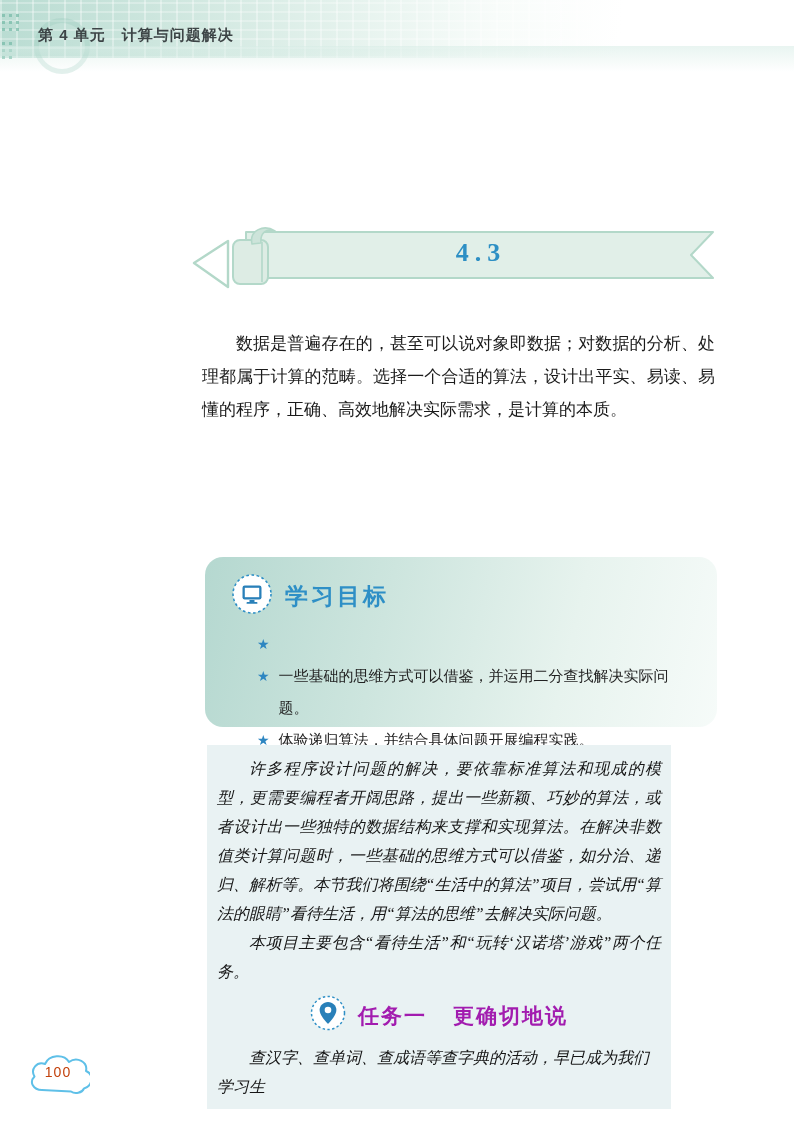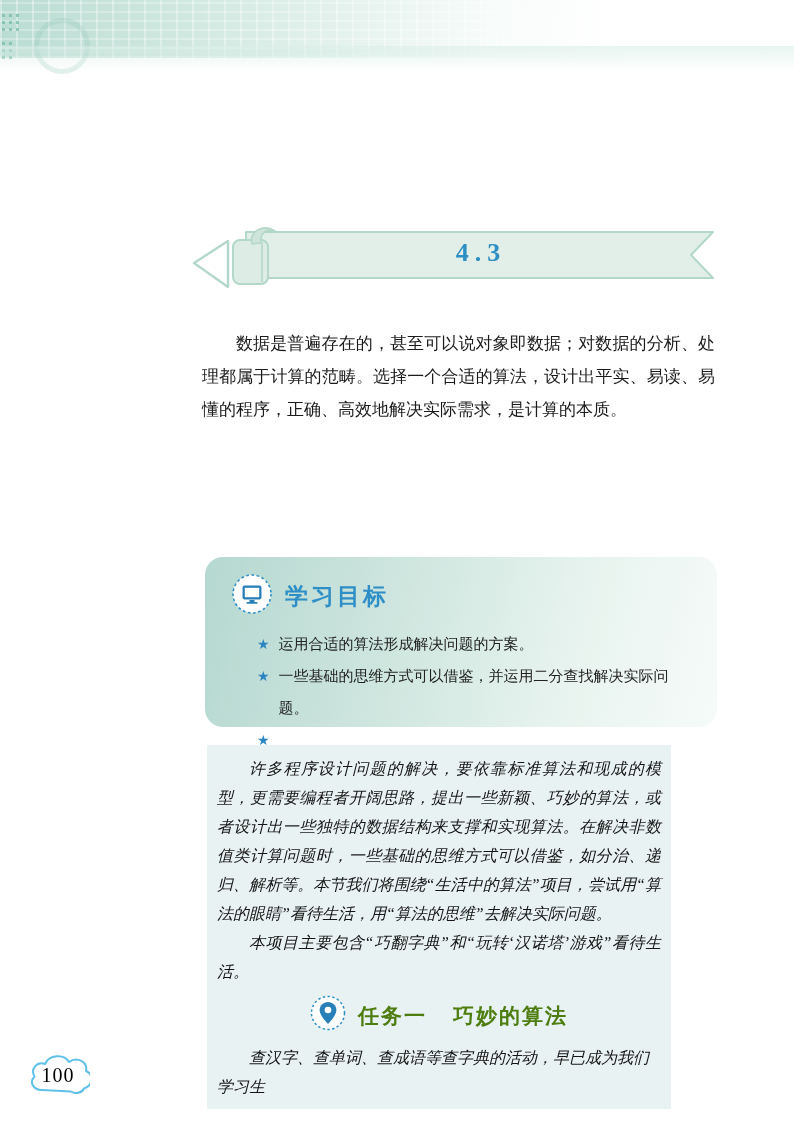--- a/index.html
+++ b/index.html
@@ -74,45 +74,46 @@
     box-sizing:border-box;background:#e9f2f3;padding:9px 10px 8px 10px;
   }
   .kai{
     margin:0;font-style:italic;font-size:16px;line-height:29px;
     text-indent:2em;text-align:justify;color:#161616;
   }
   .kai.last{text-align:left;font-family:Liberation Serif, serif;}
   .task-heading{
     margin:9px 0 7px 0;display:flex;align-items:center;justify-content:center;gap:12px;
     font-family:"Liberation Sans","DejaVu Sans",sans-serif;
-    font-size:21px;font-weight:bold;color:#4d7c0f;letter-spacing:2px;
+    font-size:21px;font-weight:bold;color:#a21caf;letter-spacing:2px;
   }
   .task-heading .task-title{margin-left:14px;}
   .activity-heading{
     margin:11px 0 4px 2px;font-size:17px;font-weight:bold;color:#101010;letter-spacing:1px;
   }
   .activity-heading .sp{display:inline-block;width:1em;}
   
   .cloud{position:absolute;left:26px;top:1052px;width:64px;height:46px;}
   .cloud svg{position:absolute;left:0;top:0;}
   .pagenum{
     position:absolute;left:0;top:12px;width:64px;text-align:center;
-    font-family:Liberation Serif, serif;
-    font-size:20px;color:#000000;letter-spacing:1px;
+    font-family:Liberation Sans, sans-serif;
+    font-size:14px;color:#c2410c;letter-spacing:1px;
   }
 </style>
 </head>
 <body>
 
 <div class="page">
 
   <header class="page-header">
     <div class="hdr-dots d1"></div>
     <div class="hdr-dots d2"></div>
     <div class="hdr-ring"></div>
+    <div class="header-title">第 4 单元　计算与问题解决</div>
   </header>
 
   <div class="banner">
     <svg width="532" height="76" viewBox="0 0 532 76">
 
       <path d="M8 39 L42 17 L42 63 Z" fill="#ffffff" stroke="#b3d8c9" stroke-width="2.4" stroke-linejoin="round"></path>
 
       <path d="M60 8 L527 8 L505 31 L527 54 L60 54 Z" fill="#e1efe8" stroke="#b3d8c9" stroke-width="2" stroke-linejoin="round"></path>
 
       <rect x="47" y="16" width="35" height="44" rx="7" fill="#ddece4" stroke="#b3d8c9" stroke-width="2"></rect>
@@ -138,46 +139,46 @@
           <rect x="13.8" y="14.8" width="14.4" height="9.4" fill="#ffffff"></rect>
           <rect x="18.5" y="27" width="5" height="2" fill="#2980b9"></rect>
           <rect x="15.5" y="29" width="11" height="1.8" rx="0.9" fill="#2980b9"></rect>
         </svg>
       </span>
       <span class="obj-title">学习目标</span>
     </div>
     <ul>
       <li>
         <span class="star">★</span>
-        <span>运用合适的算法形成解决问题的方案。</span>
       </li>
       <li>
         <span class="star">★</span>
         <span>一些基础的思维方式可以借鉴，并运用二分查找解决实际问题。</span>
       </li>
       <li>
         <span class="star">★</span>
+        <span>体验递归算法，并结合具体问题开展编程实践。</span>
       </li>
     </ul>
   </section>
 
   <section class="project-box">
     <p class="kai">许多程序设计问题的解决，要依靠标准算法和现成的模型，更需要编程者开阔思路，提出一些新颖、巧妙的算法，或者设计出一些独特的数据结构来支撑和实现算法。在解决非数值类计算问题时，一些基础的思维方式可以借鉴，如分治、递归、解析等。本节我们将围绕“生活中的算法”项目，尝试用“算法的眼睛”看待生活，用“算法的思维”去解决实际问题。</p>
-    <p class="kai">本项目主要包含“巧翻字典”和“玩转‘汉诺塔’游戏”看待生活。</p>
+    <p class="kai">本项目主要包含“看待生活”和“玩转‘汉诺塔’游戏”两个任务。</p>
 
     <div class="task-heading">
       <span>
         <svg width="36" height="36" viewBox="0 0 36 36">
           <circle cx="18" cy="18" r="16.5" fill="#ffffff" stroke="#2e8fc6" stroke-width="1.5" stroke-dasharray="2.4 2.4"></circle>
           <path d="M18 7 C13.2 7 9.6 10.7 9.6 15.1 C9.6 21 18 28.8 18 28.8 C18 28.8 26.4 21 26.4 15.1 C26.4 10.7 22.8 7 18 7 Z" fill="#2980b9"></path>
           <circle cx="18" cy="15" r="3.3" fill="#ffffff"></circle>
         </svg>
       </span>
       <span class="task-label">任务一</span>
-      <span class="task-title">巧妙的算法</span>
+      <span class="task-title">更确切地说</span>
     </div>
 
 
     <p class="kai last">查汉字、查单词、查成语等查字典的活动，早已成为我们学习生</p>
   </section>
 
   <div class="cloud">
     <svg width="64" height="46" viewBox="0 0 64 46">
       <path d="M16 38 C7 38 3 30 8.5 24.5 C4 17 11 9 19 12 C23 2.5 38 1.5 43 10 C51 4 62 10 60 19 C68 22 67 34 58 36.5 C56 41 49 42.5 45 39.5 L16 38 Z" fill="#ffffff" stroke="#5fc0e8" stroke-width="2" stroke-linejoin="round"></path>
     </svg>

